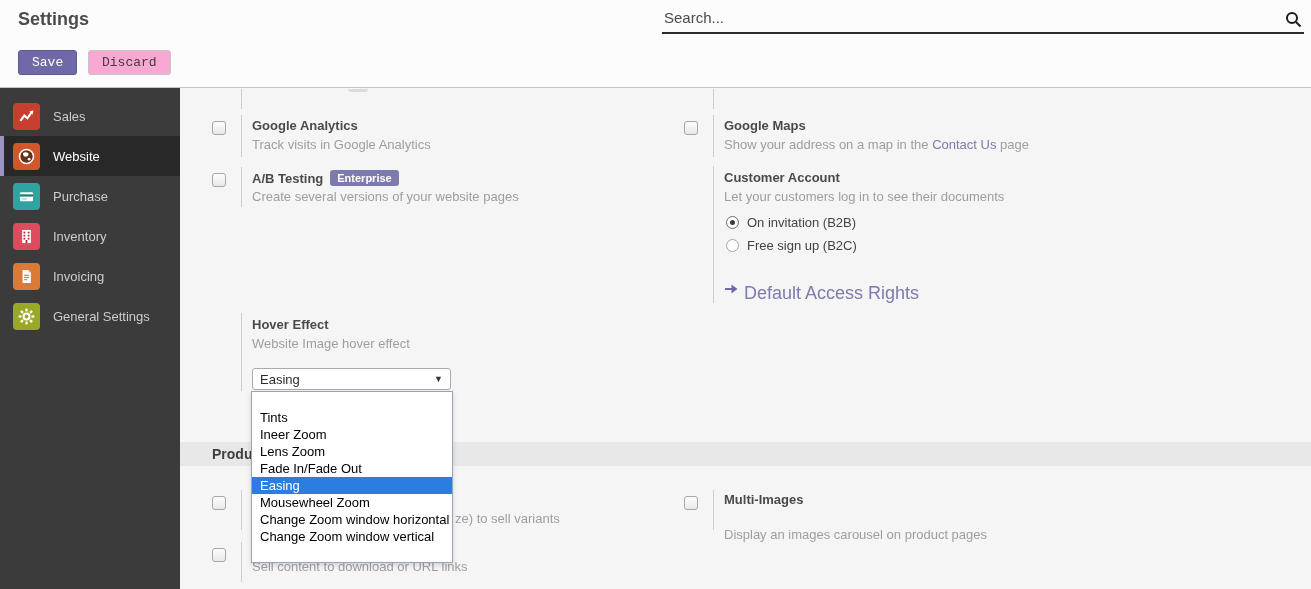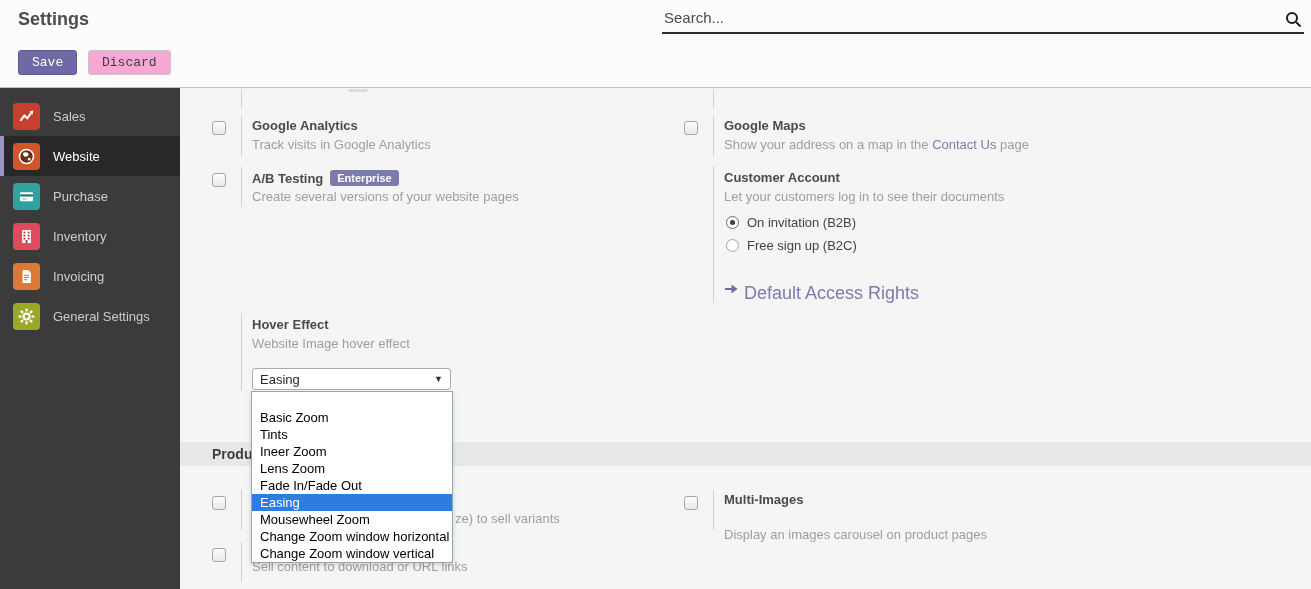--- a/index.html
+++ b/index.html
@@ -220,21 +220,20 @@
   <div class="abs vline" style="left:713px; top:490px; height:40px;"></div>
   <div class="abs stitle" style="left:724px; top:492px;">Multi-Images</div>
   <div class="abs sdesc" style="left:724px; top:511px;margin-top:16px;">Display an images carousel on product pages</div>
 
   <div class="abs cbx" style="left:212px; top:548px;"></div>
   <div class="abs vline" style="left:241px; top:542px; height:40px;"></div>
   <div class="abs sdesc" style="left:252px; top:559px;">Sell content to download or URL links</div>
 
   <div class="abs dropdown">
     <div class="opt"></div>
-    <div class="opt">Basic Zoom</div>
     <div class="opt">Tints</div>
     <div class="opt">Ineer Zoom</div>
     <div class="opt">Lens Zoom</div>
     <div class="opt">Fade In/Fade Out</div>
     <div class="opt hl">Easing</div>
     <div class="opt">Mousewheel Zoom</div>
     <div class="opt">Change Zoom window horizontal</div>
     <div class="opt">Change Zoom window vertical</div>
   </div>
 

